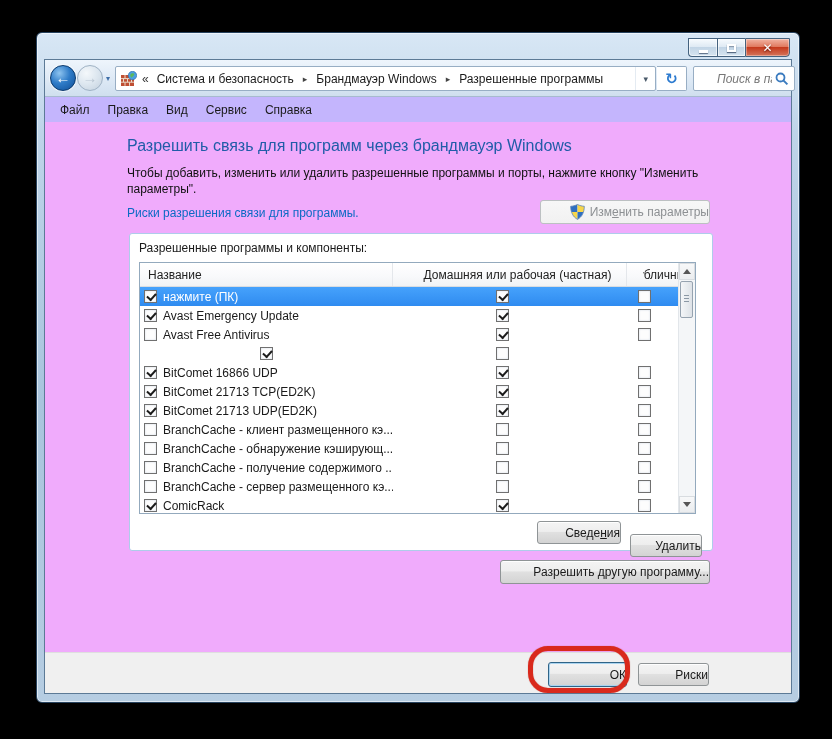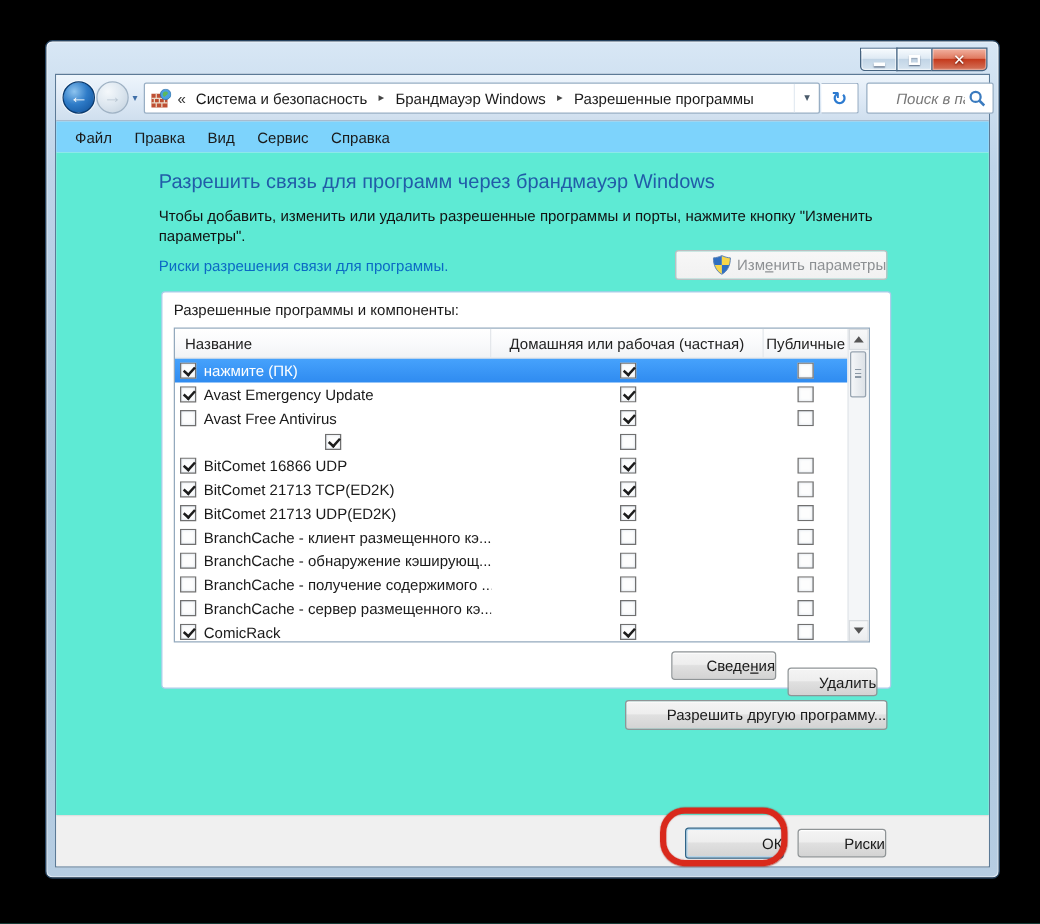--- a/index.html
+++ b/index.html
@@ -52,25 +52,25 @@
     border:1px solid #98aec4; border-left:none; border-radius:0 2px 2px 0; display:flex; align-items:center; justify-content:center;
     color:#2d7bd0; font-size:15px; font-weight:bold; }
   .searchbox { position:absolute; left:648px; top:6px; width:102px; height:25px; background:#fff;
     border:1px solid #98aec4; border-radius:2px;padding-left:16px; }
   .searchbox input { width:100%; height:100%; border:none; outline:none; padding:0 22px 0 7px;
     font:italic 12px "Liberation Sans","DejaVu Sans",sans-serif; color:#6b6b6b; background:transparent; }
   .searchbox input::placeholder { font-style:italic; color:#777; }
   .mag { position:absolute; right:5px; top:5px; }
 
   
-  .menubar { height:25px; flex:none; background:#7dd3fc; display:flex; align-items:center; padding-left:6px; }
+  .menubar { height:25px; flex:none; background:#c4b5fd; display:flex; align-items:center; padding-left:6px; }
   .menu-item { padding:4px 9px; cursor:default; }
 
   
-  .client { flex:1; position:relative; background:#5eead4; overflow:hidden; }
+  .client { flex:1; position:relative; background:#f0abfc; overflow:hidden; }
   .page-title { position:absolute; left:82px; top:15px; font-size:16px; color:#215ca8; }
   .page-desc { position:absolute; left:82px; top:43px; width:585px; line-height:16px; color:#111; }
   .risk-link { position:absolute; left:82px; top:84px; color:#0b6ac4; cursor:pointer; }
 
   .btn7 { background:linear-gradient(#f4f4f4,#eeeeee 45%,#e0e0e0 50%,#d3d3d3);
     border:1px solid #8f9496; border-radius:3px; box-shadow: inset 0 1px 0 rgba(255,255,255,.85);
     font-size:12px; color:#1a1a1a; display:flex; align-items:center; justify-content:flex-end; cursor:default; }
   .btn7 .u { text-decoration:underline; }
   .btn7.disabled { background:linear-gradient(#f7f7f7,#f1f1f1); border-color:#bcc0c2; color:#8d9093; box-shadow:none; }
   .btn7.default { border-color:#2f6487; box-shadow: inset 0 0 0 1px #a9d3ef, inset 0 1px 0 rgba(255,255,255,.8); }
@@ -79,21 +79,21 @@
 
   
   .groupbox { position:absolute; left:84px; top:111px; width:584px; height:318px;
     border:1px solid #aeccea; border-radius:3px; background:#fff; }
   .group-label { position:absolute; left:9px; top:7px; }
 
   
   .lv { position:absolute; left:9px; top:28px; width:557px; height:252px;
     border:1px solid #93a9bd; background:#fff; overflow:hidden; }
   .lv-header { display:grid; grid-template-columns:253px 218px 1fr; width:calc(100% - 17px); height:24px;
-    background:linear-gradient(#ffffff,#f8f9fb 60%,#f1f3f5); border-bottom:1px solid #d9dde1; color:#222; }
+    background:linear-gradient(#ffffff,#f8f9fb 60%,#f1f3f5); border-bottom:1px solid #d9dde1; color:#222;gap:16px; }
   .lv-hcell { display:flex; align-items:center; border-right:1px solid #e4e7eb; overflow:hidden; white-space:nowrap; }
   .lv-hcell.h1 { padding-left:8px; }
   .lv-hcell.h2, .lv-hcell.h3 { justify-content:center; }
   .lv-hcell.h3 { border-right:none; }
   .lv-body { width:calc(100% - 17px); }
   .lv-row { display:grid; grid-template-columns:253px 218px 1fr; height:19px; align-items:center; }
   .lv-row.selected { background:linear-gradient(#46a2fc,#2f8bf0); color:#fff; }
   .lv-cell { display:flex; align-items:center; overflow:hidden; }
   .lv-cell.c1 { padding-left:4px; gap:6px; white-space:nowrap; }
   .lv-cell.c2, .lv-cell.c3 { justify-content:center; }

